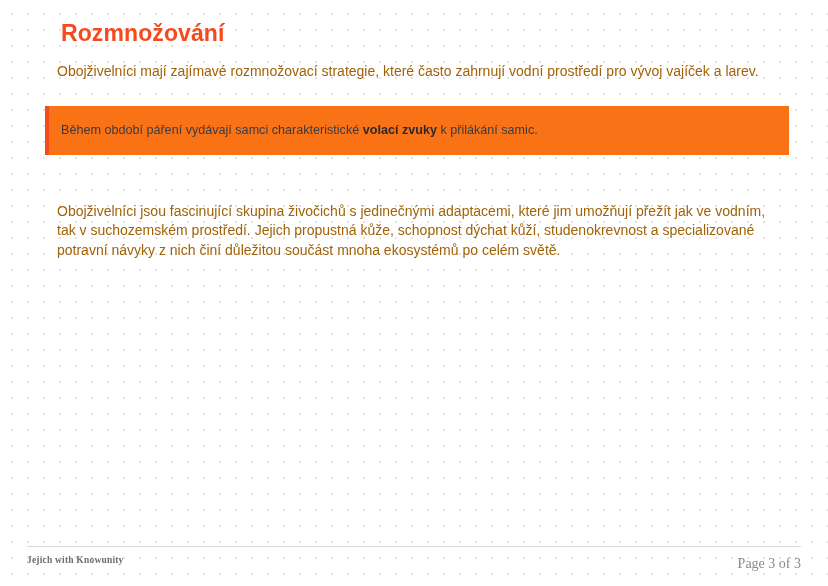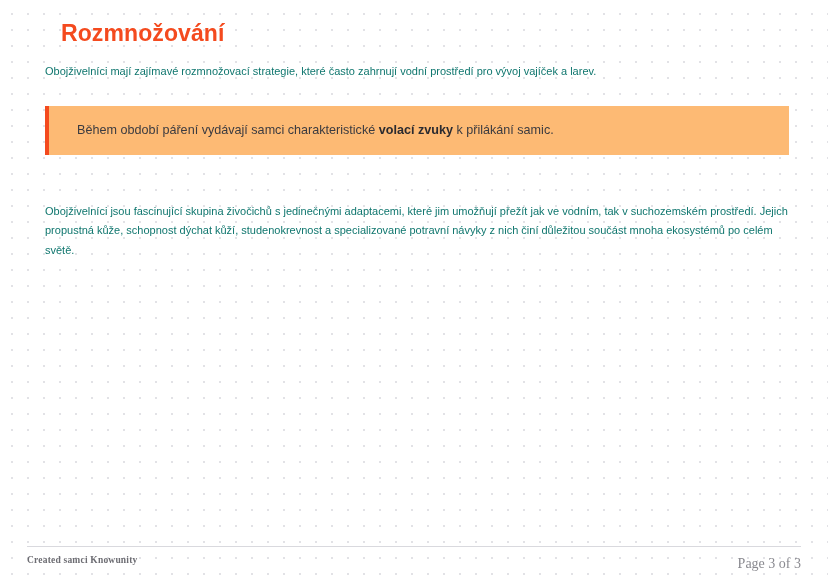--- a/index.html
+++ b/index.html
@@ -40,31 +40,31 @@
   h1.section-title {
     font-size: 23px;
     line-height: 30px;
     font-weight: bold;
     color: #f44a1e;
     margin: 0 0 14px 16px;
     letter-spacing: 0.1px;
   }
 
   p.body-text {
-    font-size: 11px;
+    font-size: 14px;
     line-height: 19.5px;
-    color: #0f766e;
-    margin: 0;
+    color: #a16207;
+    margin: 12px;
   }
 
   .callout {
     margin-top: 24px;
-    background: #fdba74;
+    background: #f97316;
     border-left: 4px solid #f44a1e;
-    padding: 14px 16px 15px 28px;
+    padding: 14px 16px 15px 12px;
     box-sizing: border-box;
   }
   .callout-text {
     font-size: 12.6px;
     line-height: 19px;
     color: #3b3b40;
   }
   .callout-text b {
     font-weight: bold;
     color: #2b2b30;
@@ -133,15 +133,15 @@
   <div class="spacer-rule"></div>
 
   <div class="section section-summary">
     <p class="body-text">Obojživelníci jsou fascinující skupina živočichů s jedinečnými adaptacemi, které jim umožňují přežít jak ve vodním, tak v suchozemském prostředí. Jejich propustná kůže, schopnost dýchat kůží, studenokrevnost a specializované potravní návyky z nich činí důležitou součást mnoha ekosystémů po celém světě.</p>
   </div>
 
 </div>
 
 <div class="footer">
   <div class="footer-line"></div>
-  <div class="footer-brand">Created samci Knowunity</div>
+  <div class="footer-brand">Jejich with Knowunity</div>
   <div class="footer-page">Page 3 of 3</div>
 </div>
 
 </body></html>

